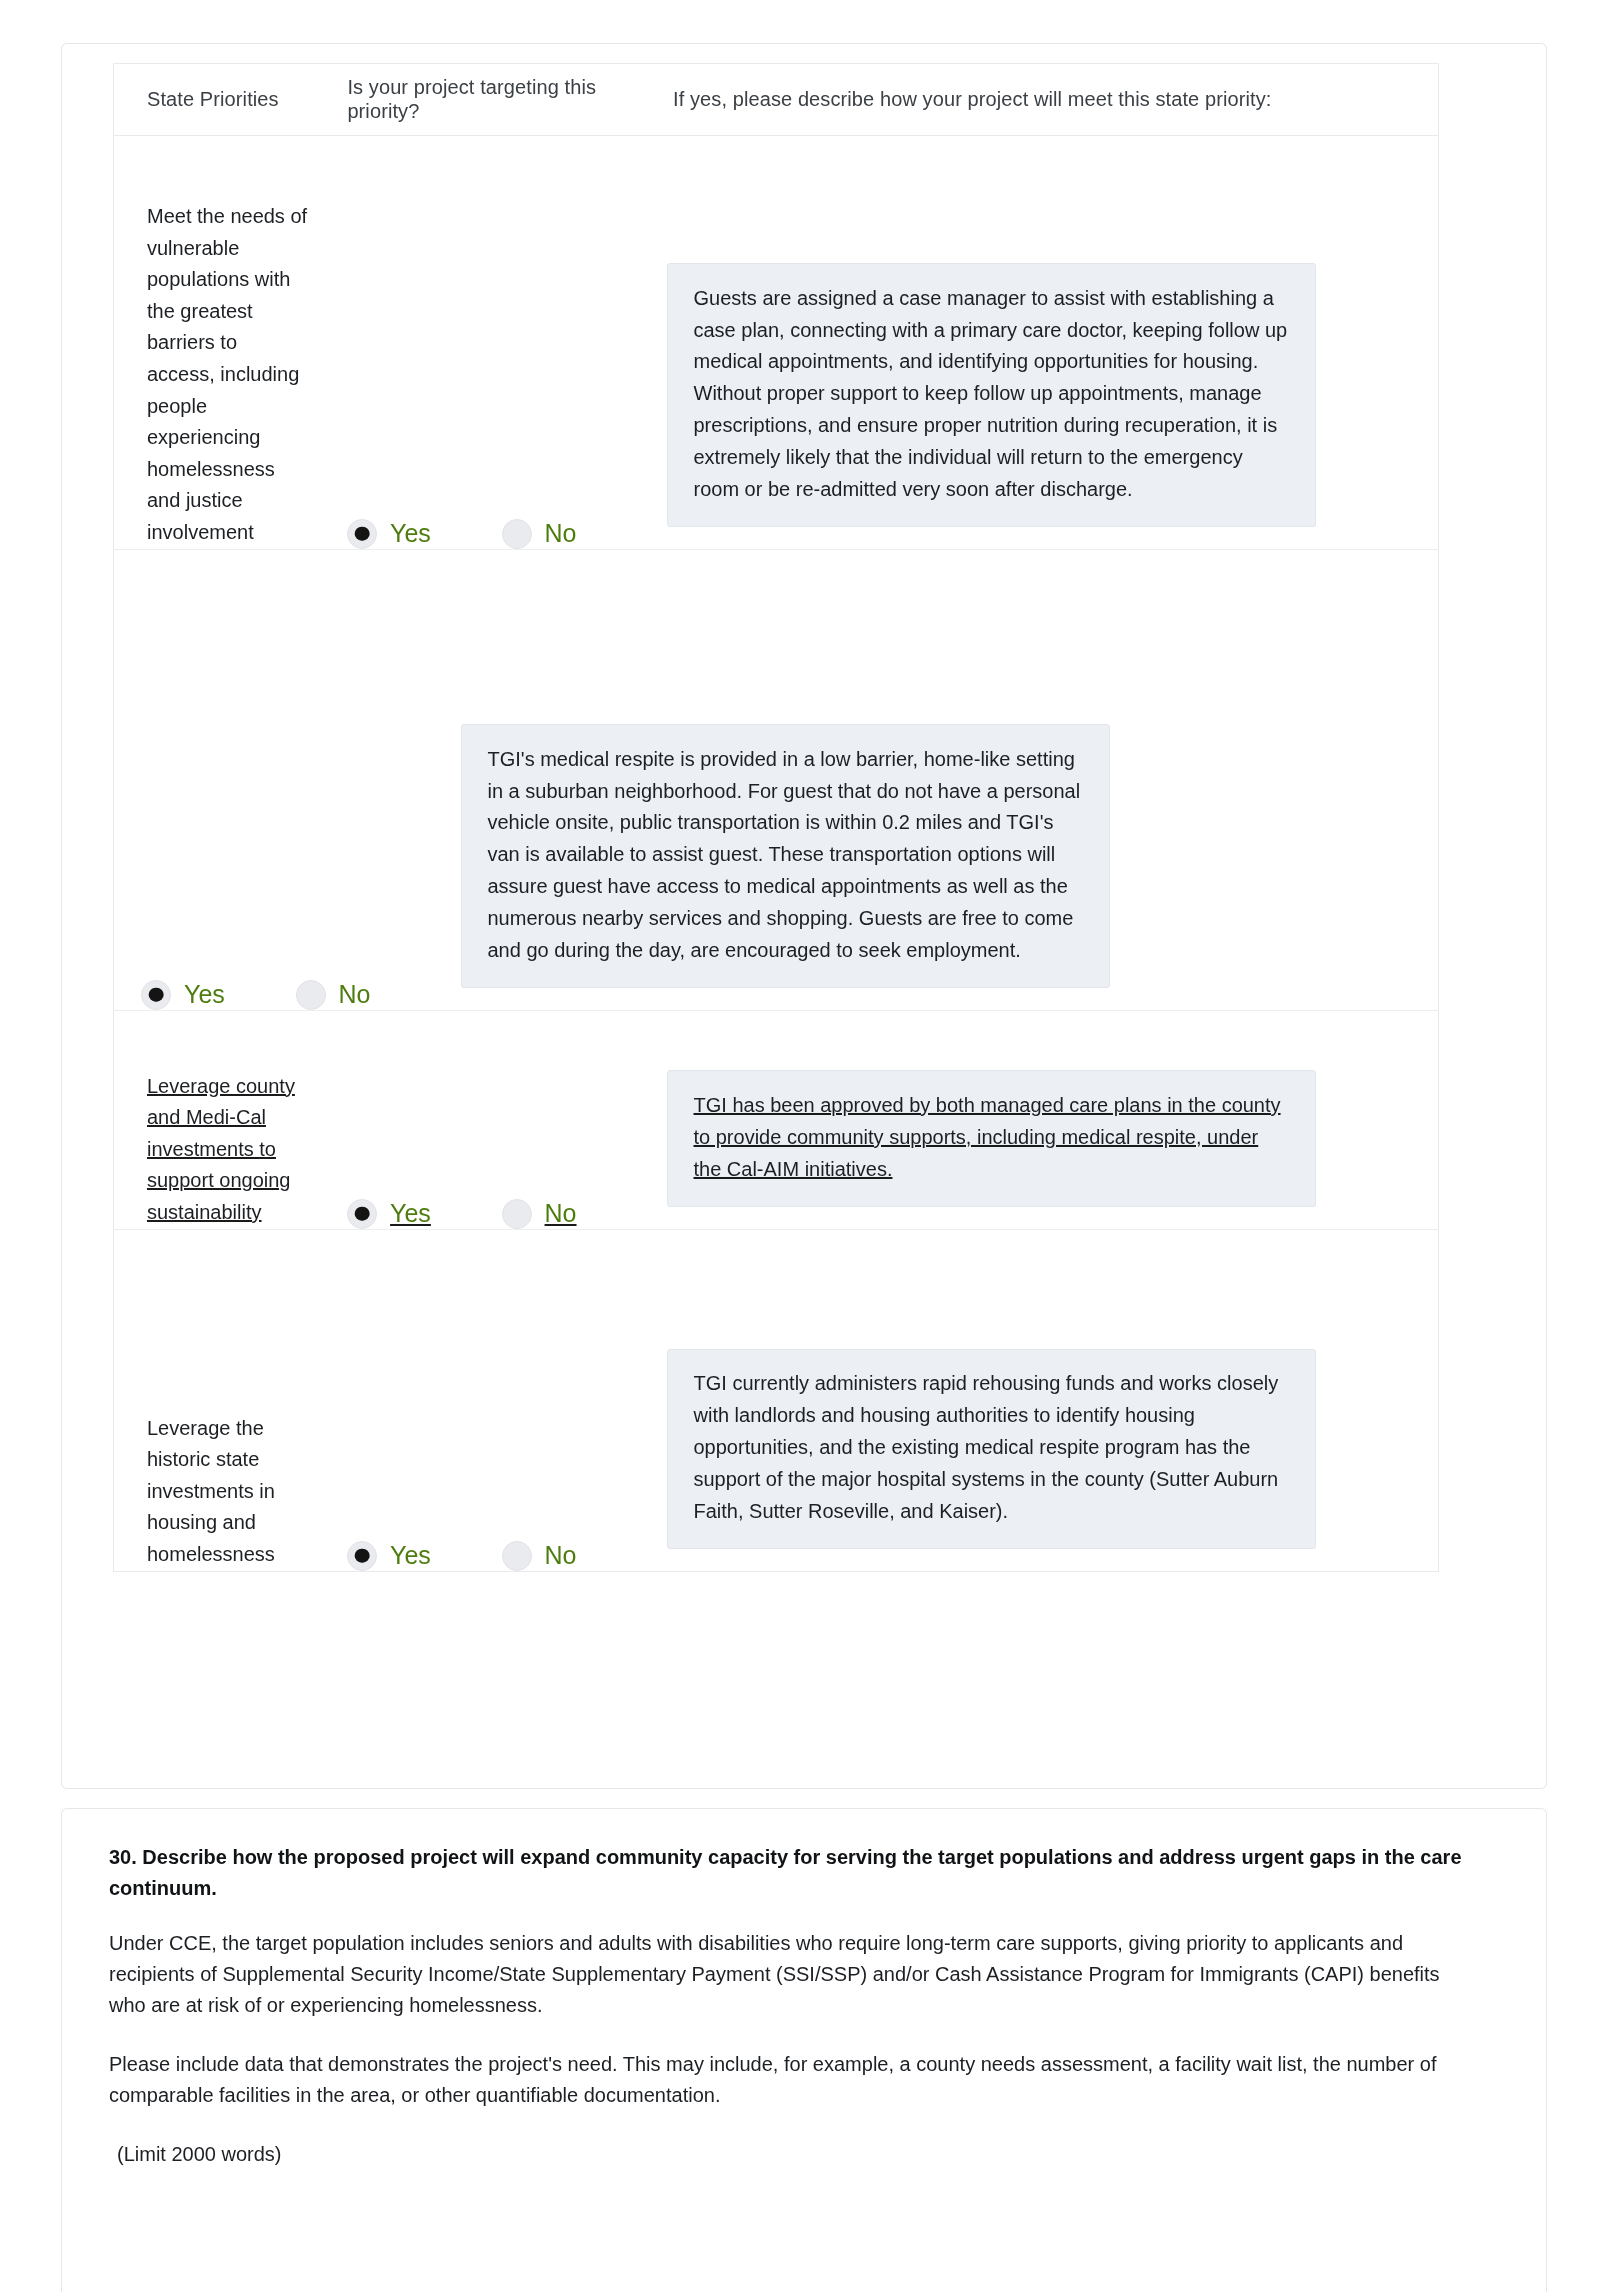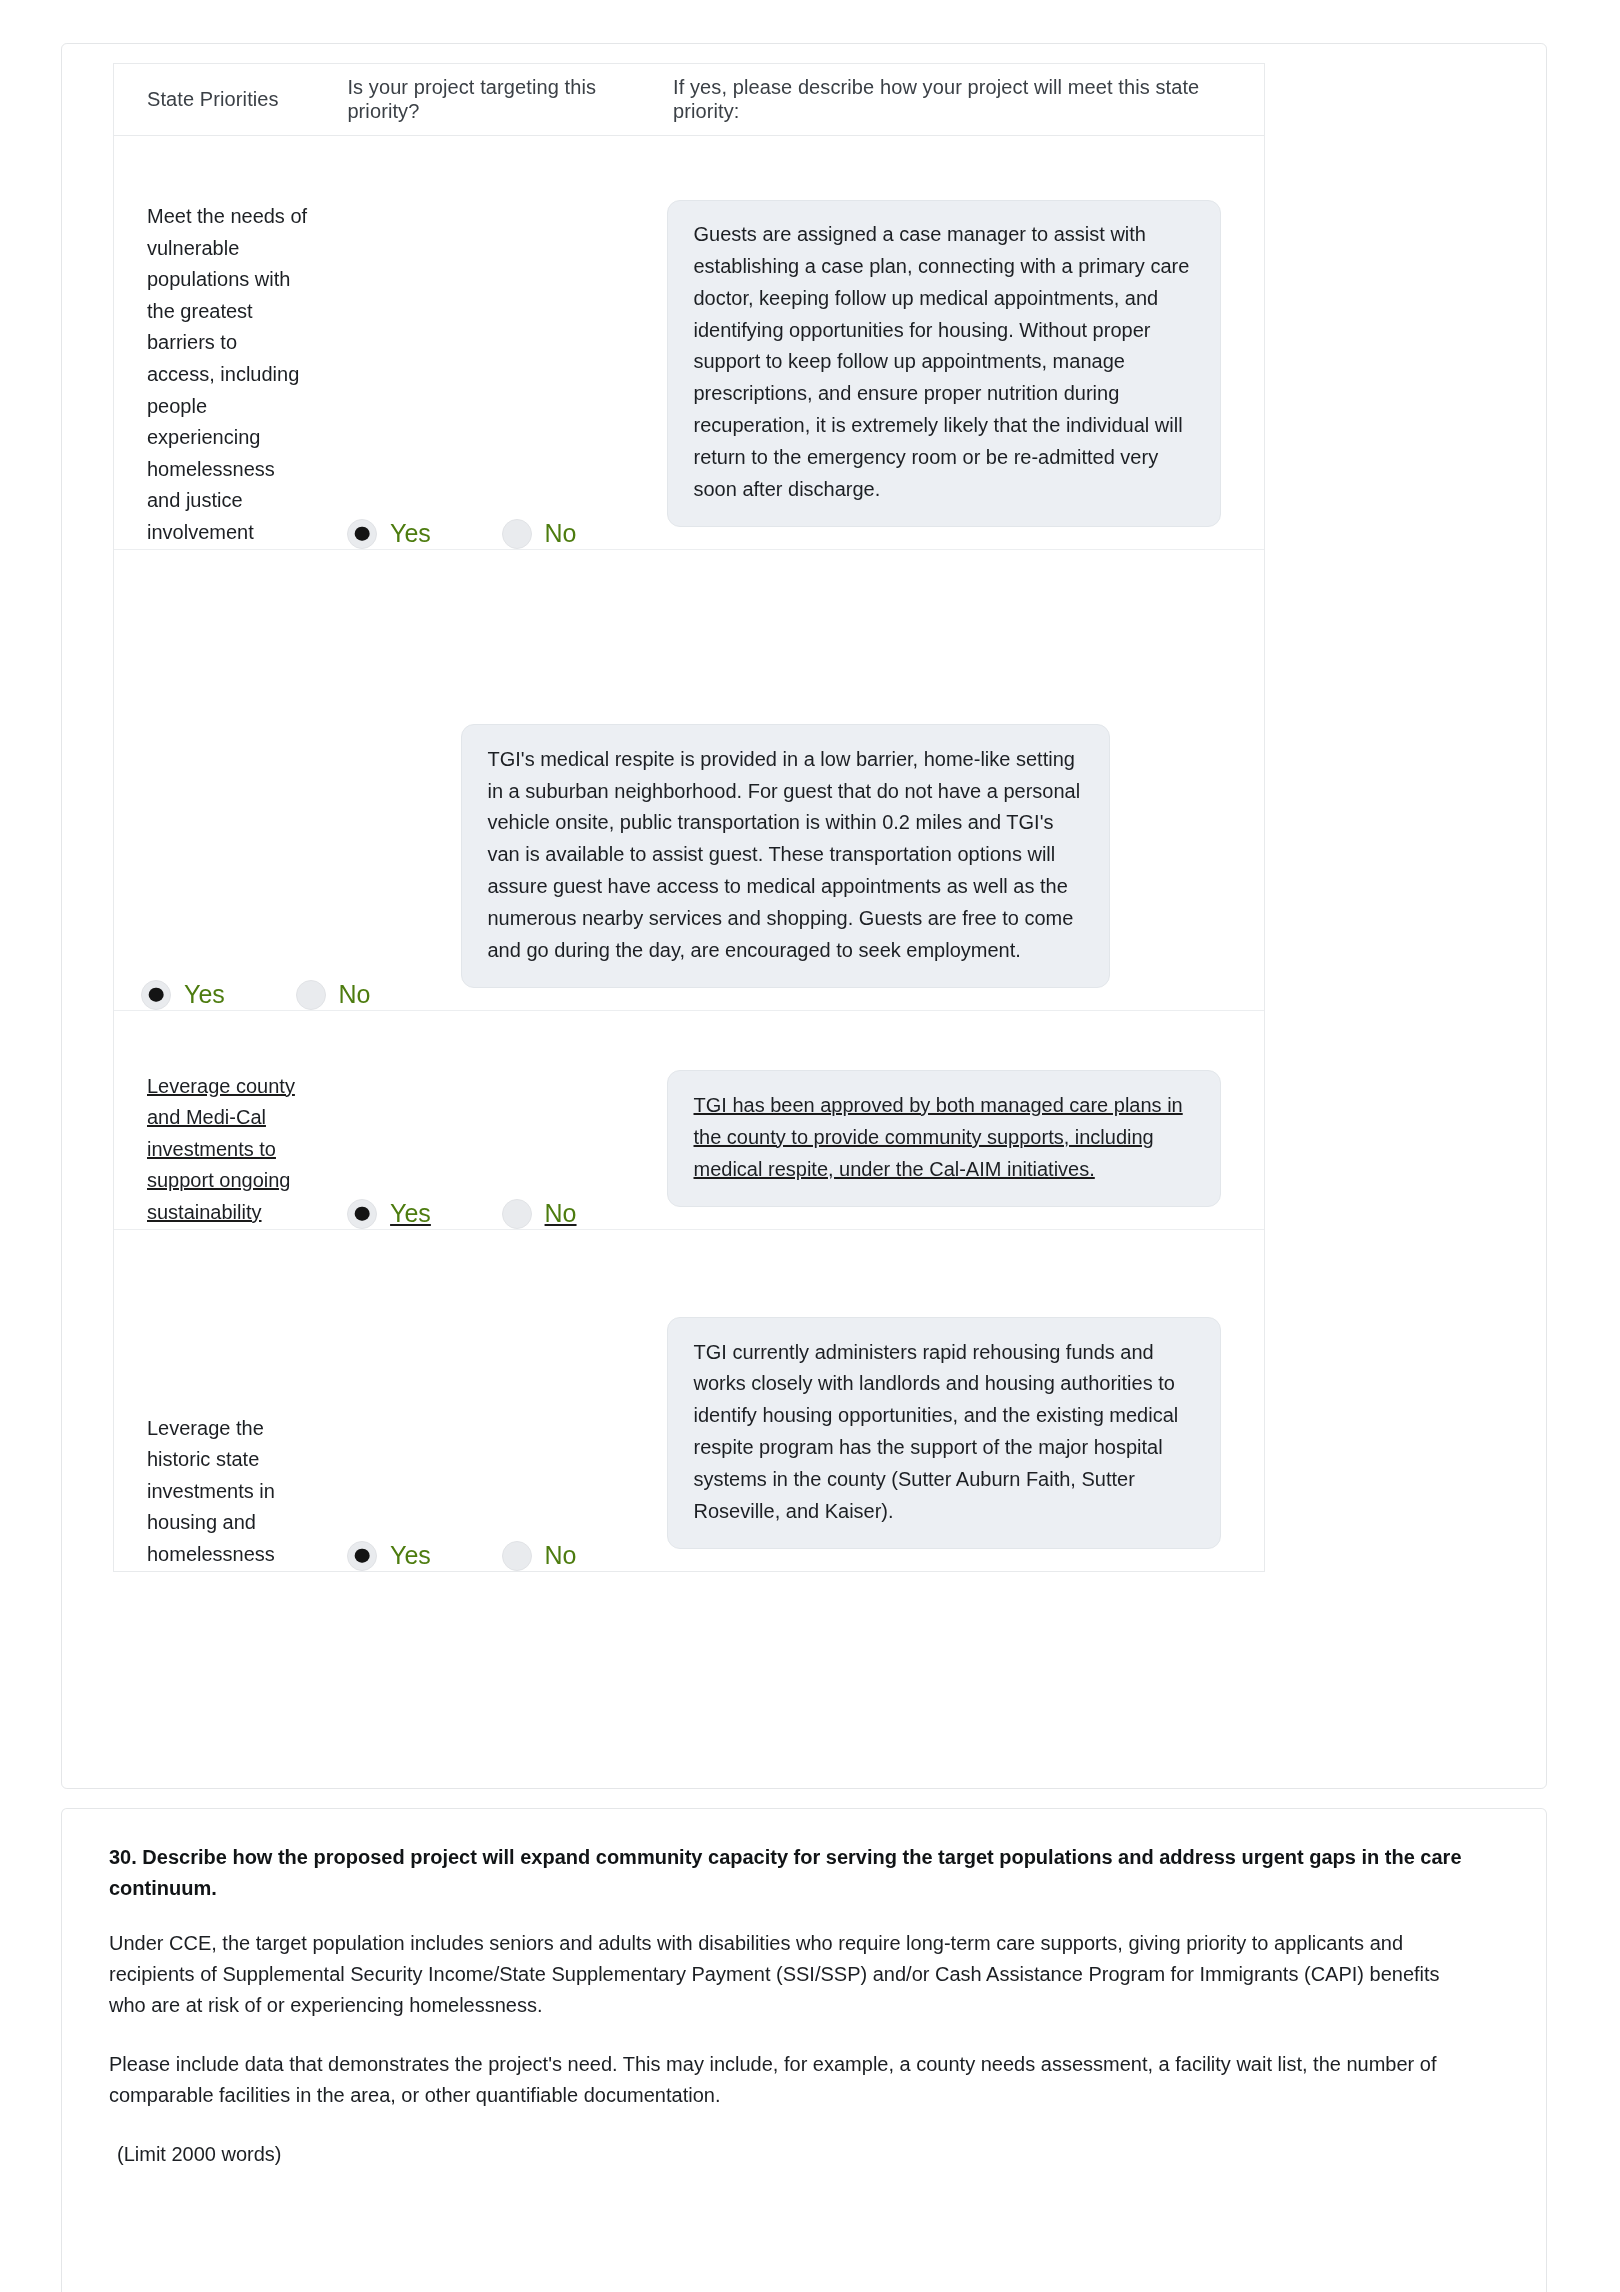--- a/index.html
+++ b/index.html
@@ -28,21 +28,21 @@
     left: 61px;
     top: 43px;
     width: 1486px;
     height: 1746px;
   }
 
   .ptable {
     position: absolute;
     left: 51px;
     top: 18.6px;
-    width: 1152px;
+    width: 1326px;
     border-left: 1px solid #e8eaec;
     border-right: 1px solid #e8eaec;
     border-top: 1px solid #e8eaec;
     border-bottom: 1px solid #e8eaec;
   }
 
   .thead {
     display: flex;
     height: 72px;
     align-items: center;
@@ -111,21 +111,21 @@
     color: #4d7c0f;
   }
 
   .cell-answer {
     flex: 1;
     padding: 21.6px 43px 21.6px 33px;
   }
   .answerbox {
     background: #eceff3;
     border: 1px solid #e2e6ea;
-    border-radius: 13px;
+    border-radius: 3px;
     padding: 18.6px 25.5px 20.6px 25.5px;
     font-size: 20px;
     line-height: 1.59;
     color: #1c1f23;
     max-width: 649px;
   }
 
   
   #question-card {
     left: 61px;

